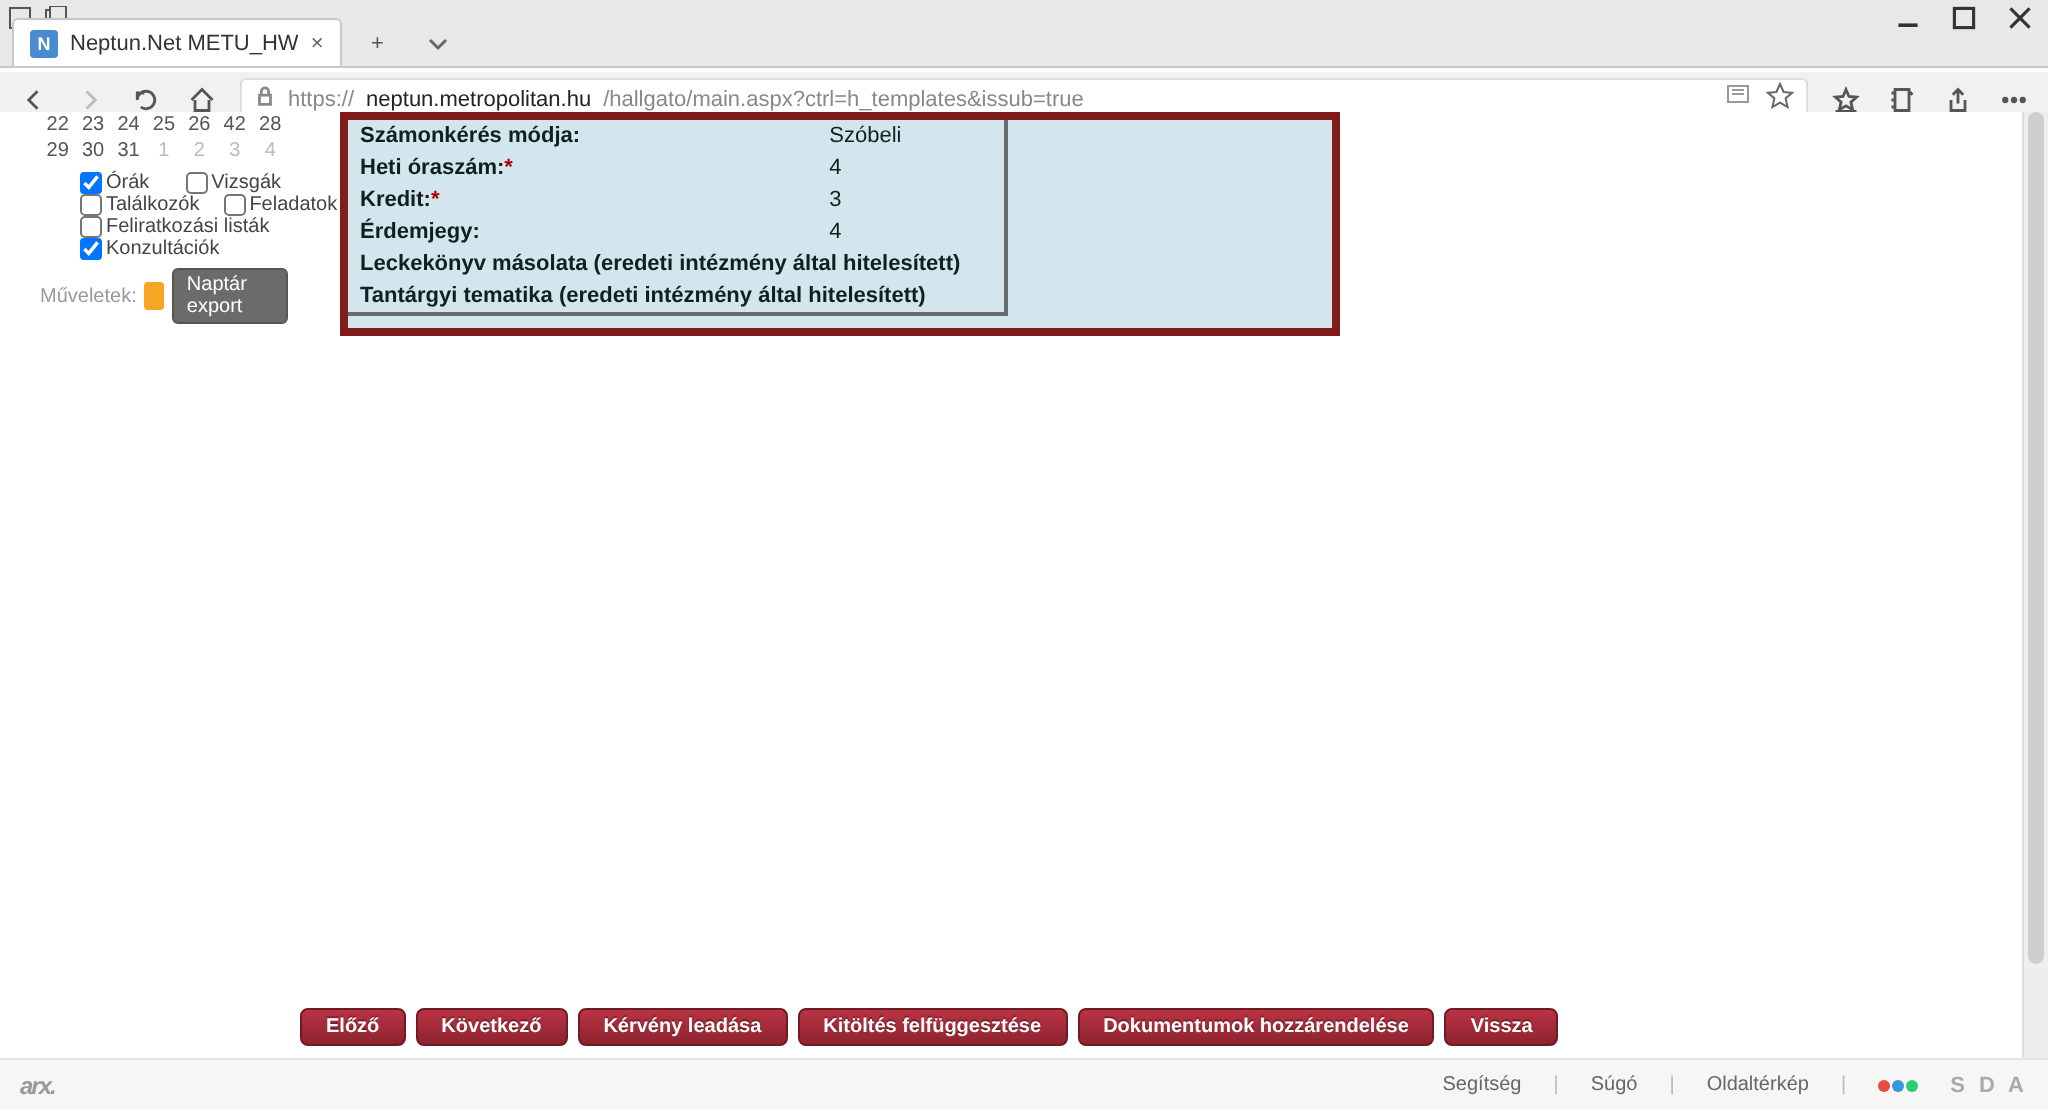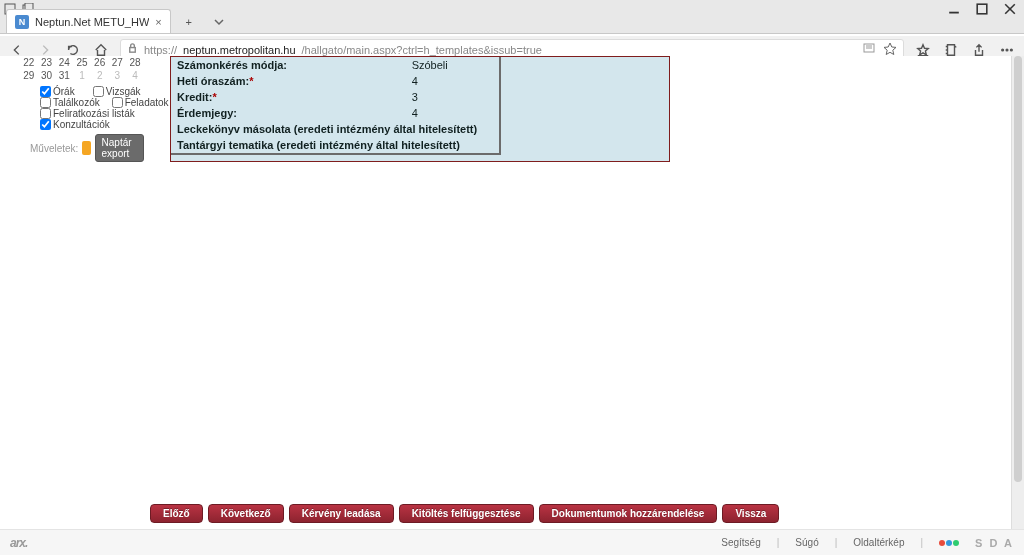--- a/index.html
+++ b/index.html
@@ -41,27 +41,27 @@
     
     .sidebar { position:absolute; left:20px; top:0; width:124px; }
     .cal { width:100%; }
     .cal table { width:100%; border-collapse:collapse; }
     .cal td { width:14.28%; text-align:center; font-size:10px; color:#555; padding:1px 0; }
     .cal td.off { color:#bbb; }
     .chk-list { margin-top:4px;padding-left:20px; }
     .chk-row { display:flex; gap:12px; }
     .chk { display:flex; align-items:center; gap:2px; font-size:10px; color:#444; }
     .chk input { width:11px; height:11px; }
-    .ops { margin-top:4px; display:flex; align-items:center; gap:4px;margin-left:10px; }
+    .ops { margin-top:4px; display:flex; align-items:center; gap:4px; }
     .ops .lbl { font-size:10px; color:#999; }
     .ops .ico { width:14px; height:14px; background:#f5a623; border-radius:2px; }
     .btn-dark { background:#6b6b6b; color:#fff; font-size:10px; padding:2px 6px; border-radius:3px; border:1px solid #555; cursor:pointer; }
 
     
-    .info-wrap { position:absolute; left:170px; top:0; width:500px; background:#d3e6ed; border:1px solid #7f1d1d; padding-bottom:6px; }
+    .info-wrap { position:absolute; left:170px; top:0; width:500px; background:#d3e6ed; border:4px solid #7f1d1d; padding-bottom:6px; }
     .info-table { width:330px; border-right:2px solid #6b6b6b; border-bottom:2px solid #6b6b6b; border-collapse:collapse; background:#d3e6ed; }
     .info-table td { font-size:11px; padding:2px 6px; color:#102020; font-weight:bold; }
     .info-table td.val { font-weight:normal; }
     .info-table td .ast { color:#a00; }
     .info-table td.full { font-weight:bold; }
 
     
     .actions-row { position:absolute; left:150px; bottom:6px; display:flex; gap:5px; }
     .btn-red { background:linear-gradient(#b93343,#8d232f); color:#fff; font-size:10px; font-weight:bold; padding:3px 12px; border-radius:4px; border:1px solid #6d1b24; cursor:pointer; text-shadow:0 -1px 0 rgba(0,0,0,.3); }
 
@@ -201,21 +201,21 @@
   <div class="sidebar">
     <div class="cal">
       <table>
         <tbody>
             <tr>
           <td>22</td>
           <td>23</td>
           <td>24</td>
           <td>25</td>
           <td>26</td>
-          <td>27</td>
+          <td>42</td>
           <td>28</td>
         </tr>
         <tr>
           <td>29</td>
           <td>30</td>
           <td>31</td>
           <td class="off">1</td>
           <td class="off">2</td>
           <td class="off">3</td>
           <td class="off">4</td>

